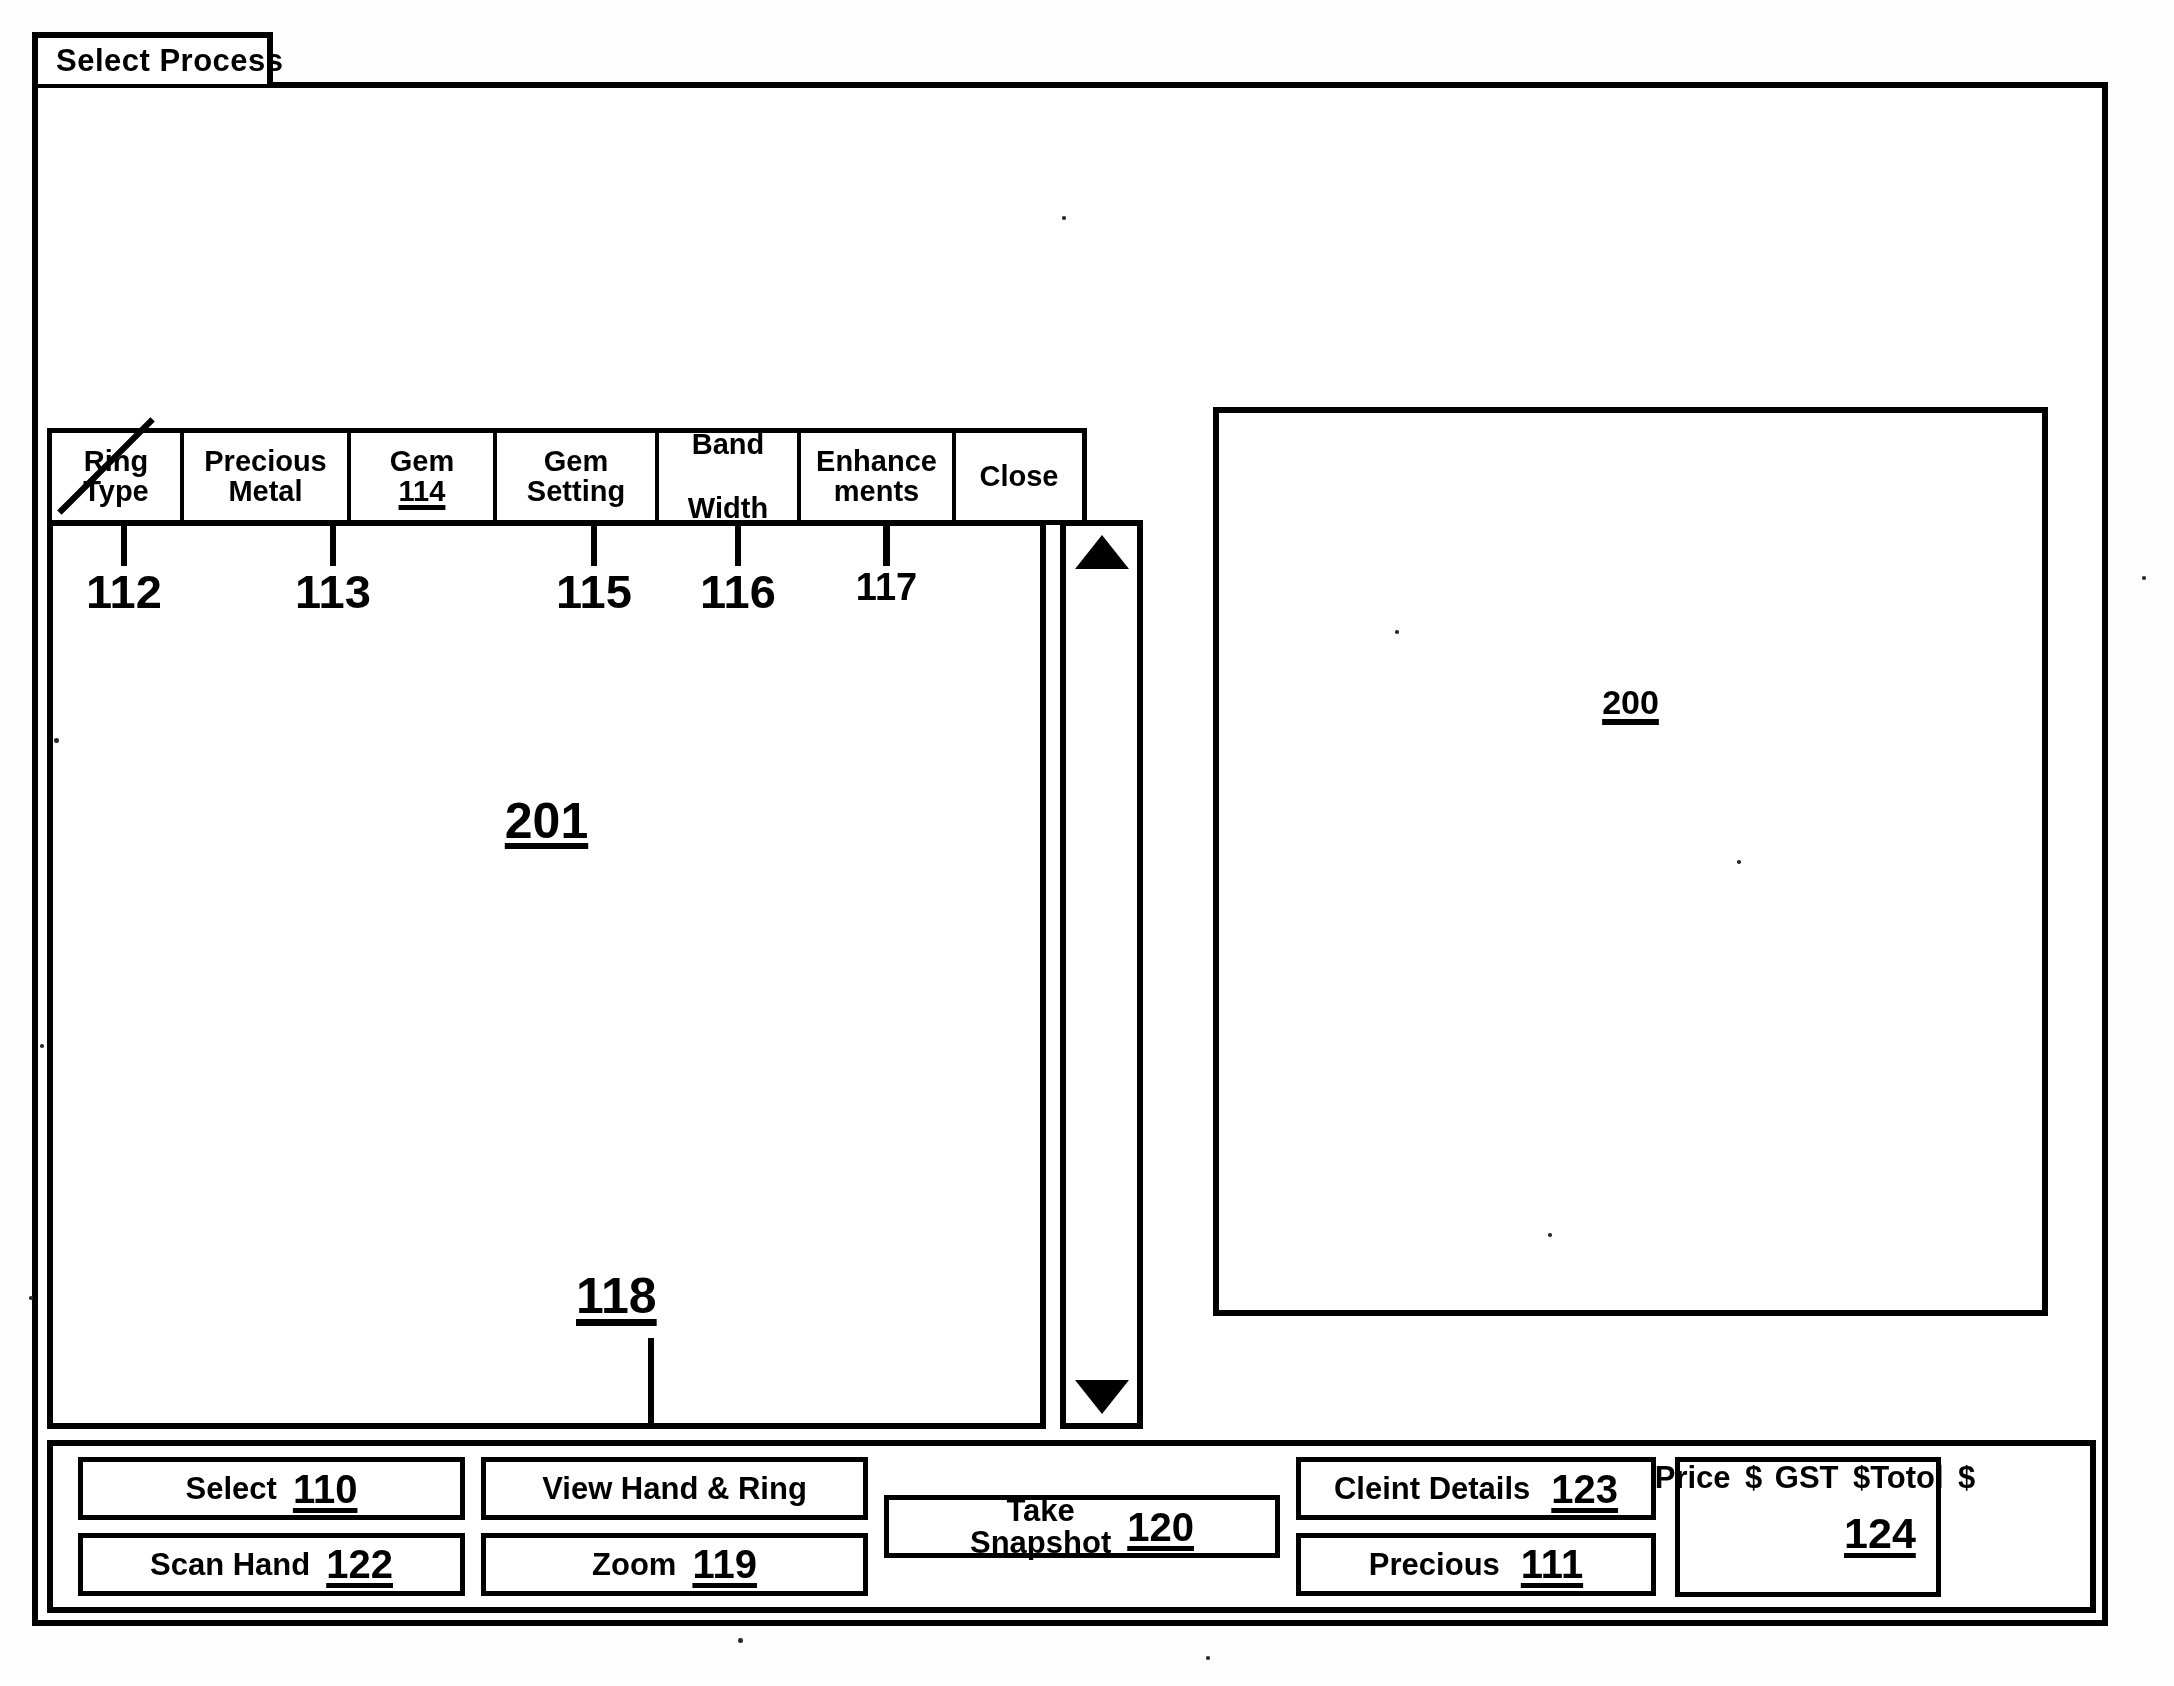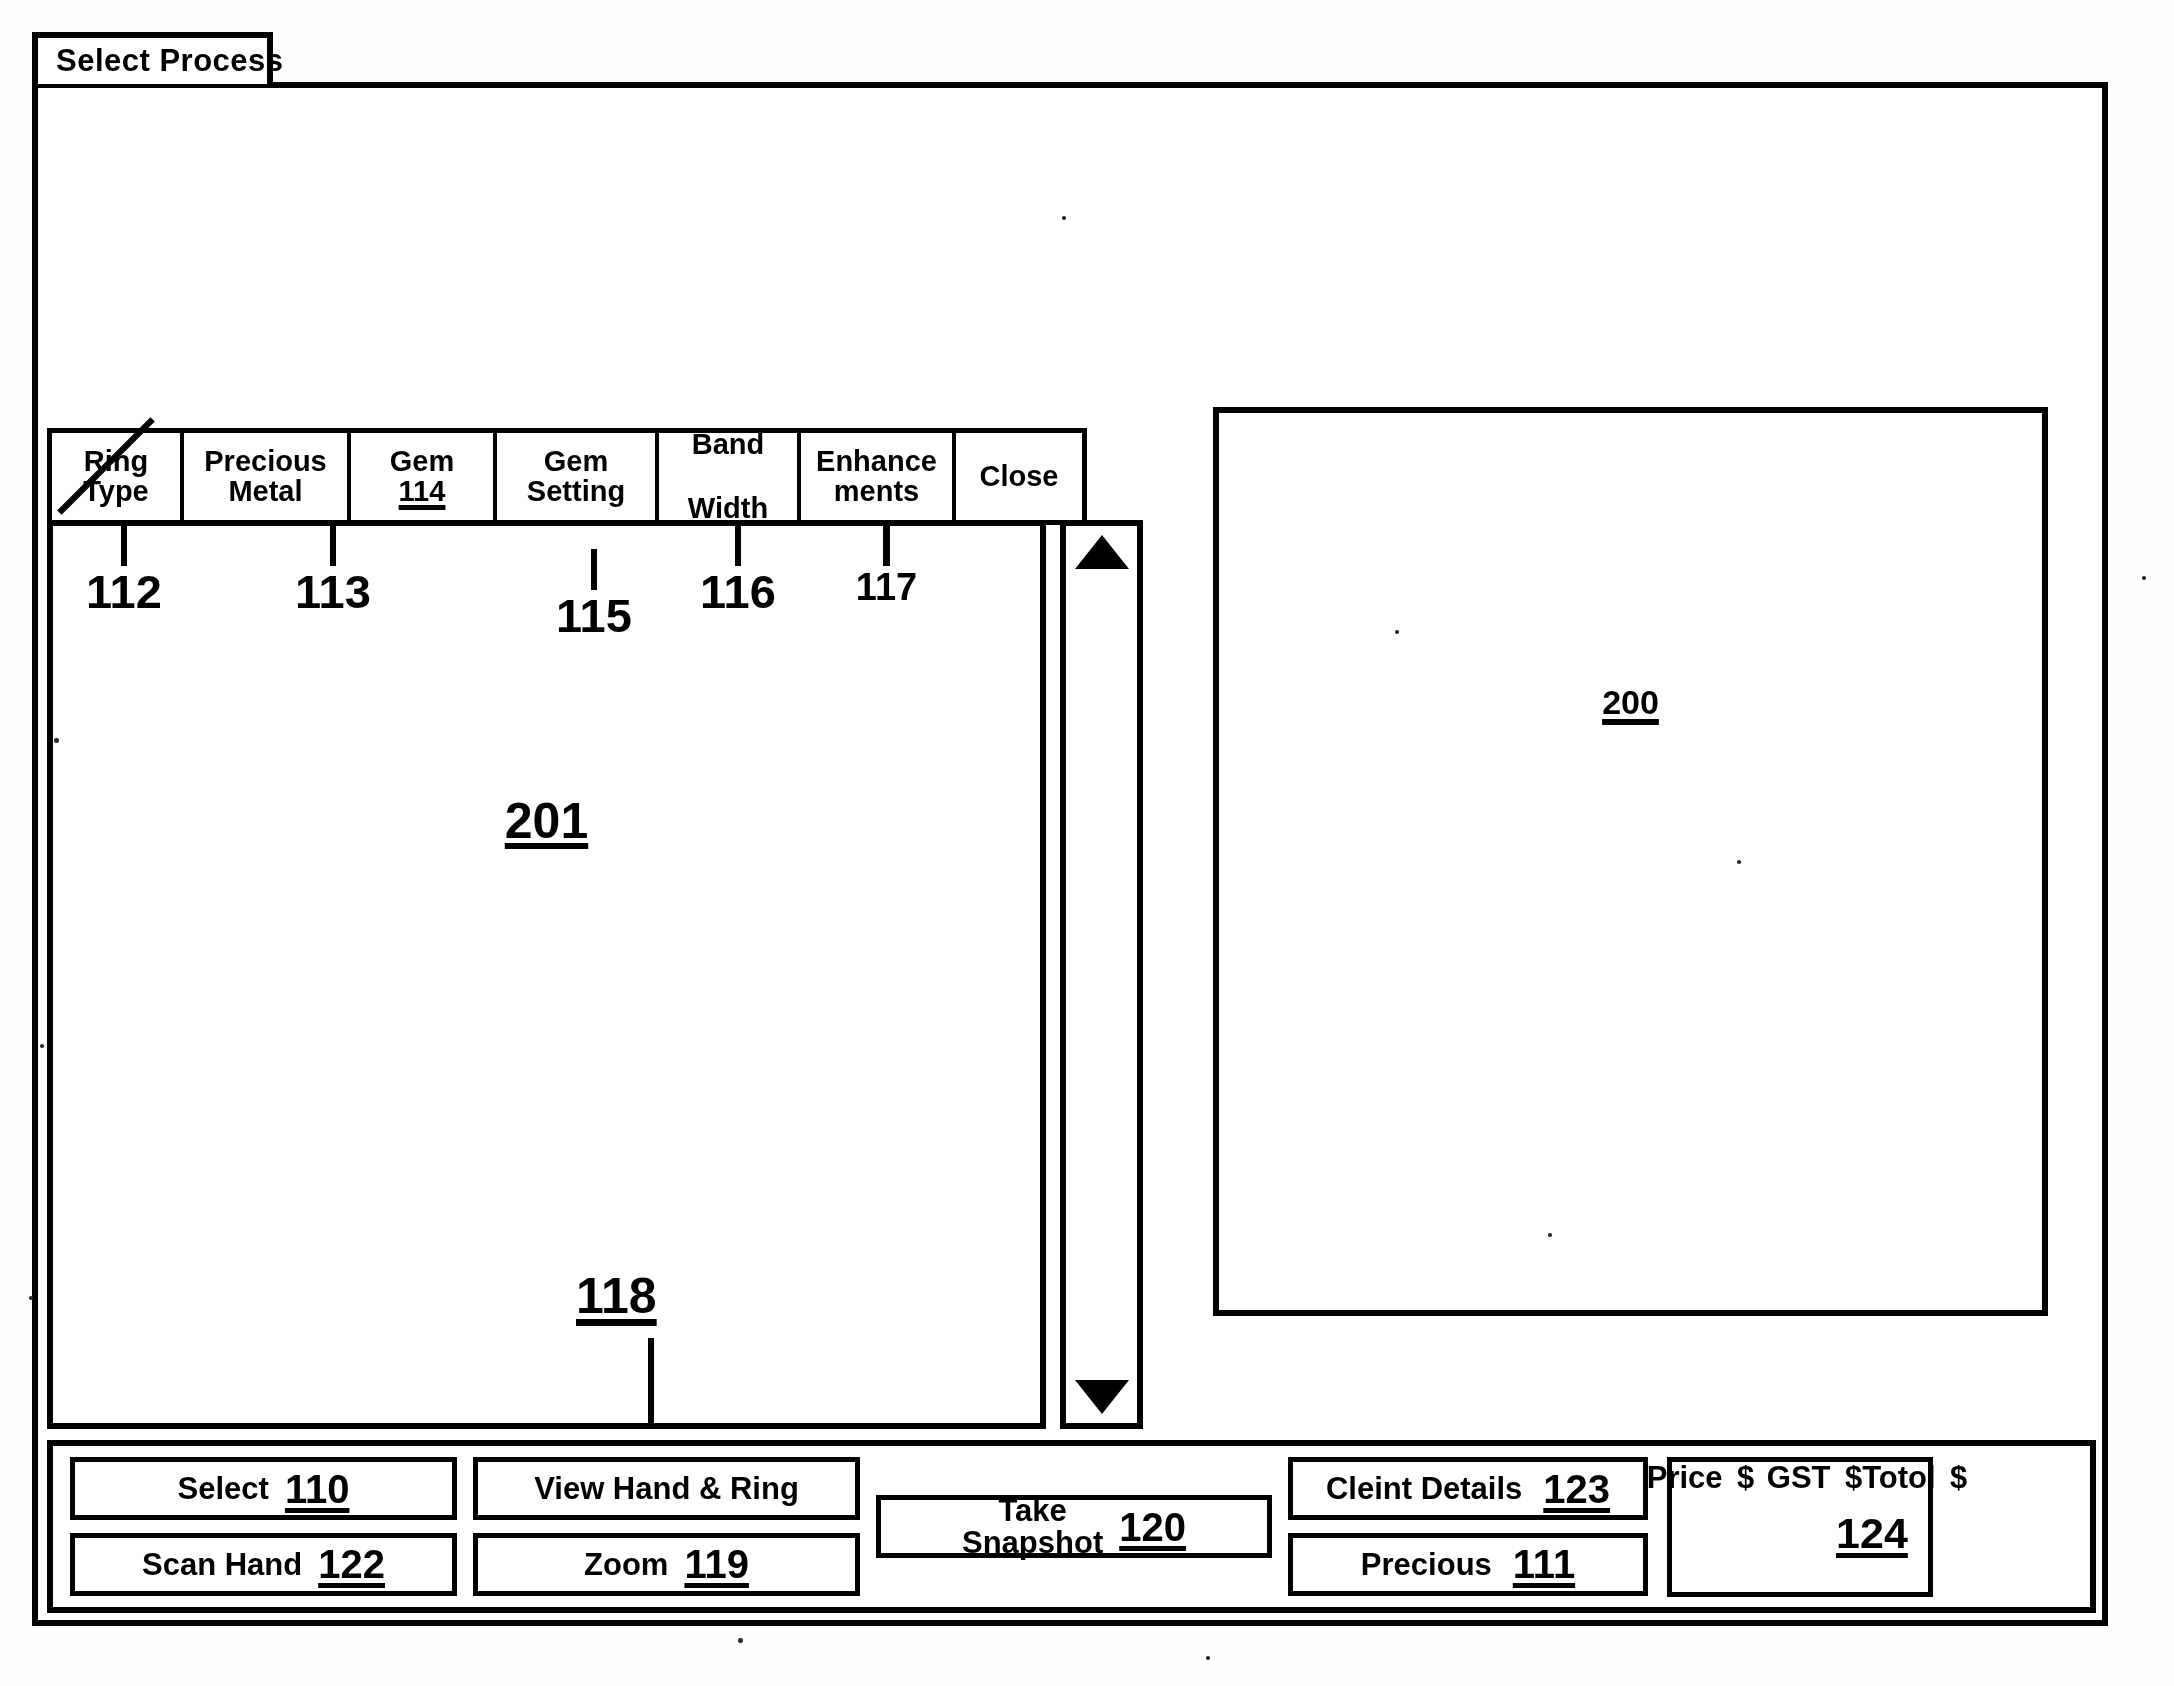--- a/index.html
+++ b/index.html
@@ -238,21 +238,21 @@
     position: absolute;
     left: 47px;
     top: 1440px;
     width: 2049px;
     height: 173px;
     border: 6.3px solid #000;
     background: #fff;
     box-sizing: border-box;
     display: flex;
     align-items: center;
-    padding: 0 9px;
+    padding: 0 17px;
     z-index: 4;
   }
   .btn-col {
     display: flex;
     flex-direction: column;
     justify-content: center;
     gap: 12.6px;
     height: 100%;
     padding: 0 8px;
   }
@@ -379,21 +379,21 @@
   <div class="callout" style="left:70px; top:525px; width:108px;">
     <div class="tick"></div>
     <div class="num">112</div>
   </div>
 
   <div class="callout" style="left:279px; top:525px; width:108px;">
     <div class="tick"></div>
     <div class="num">113</div>
   </div>
 
-  <div class="callout" style="left:540px; top:549px; width:108px;">
+  <div class="callout" style="left:540px; top:525px; width:108px;">
     <div class="tick"></div>
     <div class="num">115</div>
   </div>
 
   <div class="callout" style="left:684px; top:525px; width:108px;">
     <div class="tick"></div>
     <div class="num">116</div>
   </div>
 
   <div class="callout small" style="left:837px; top:525px; width:99px;">

